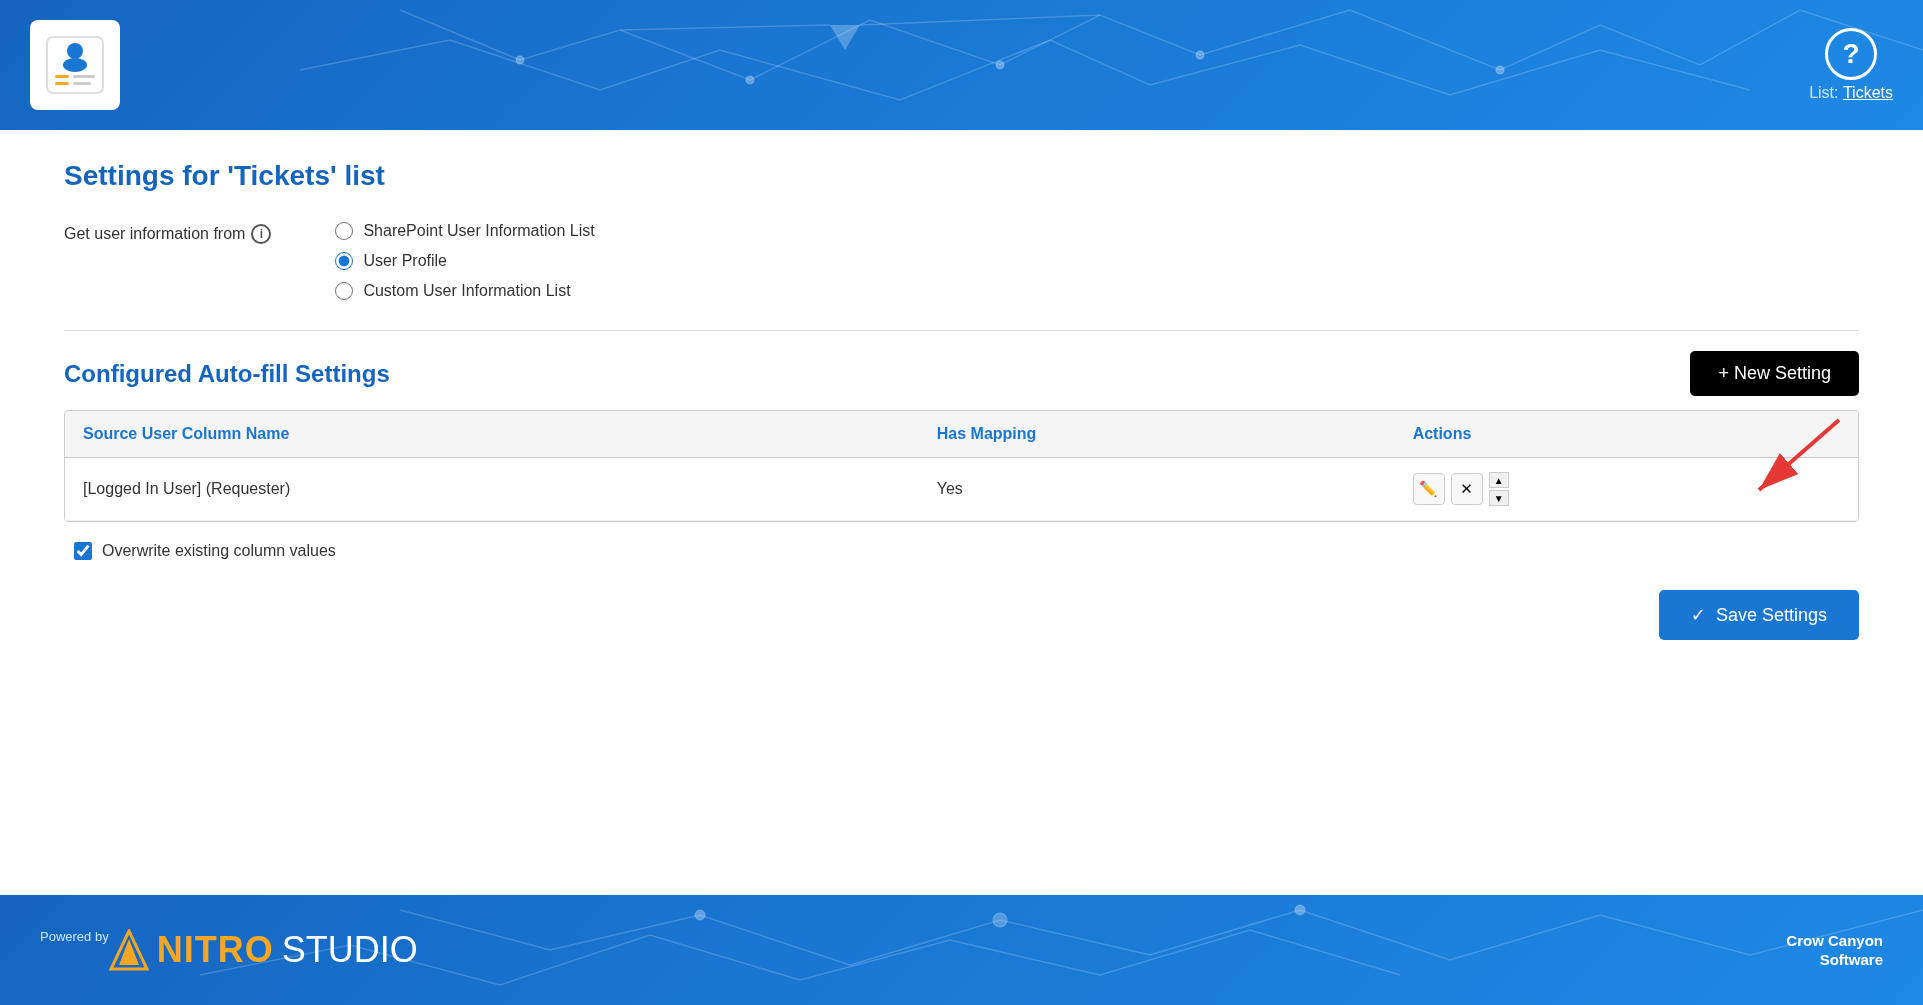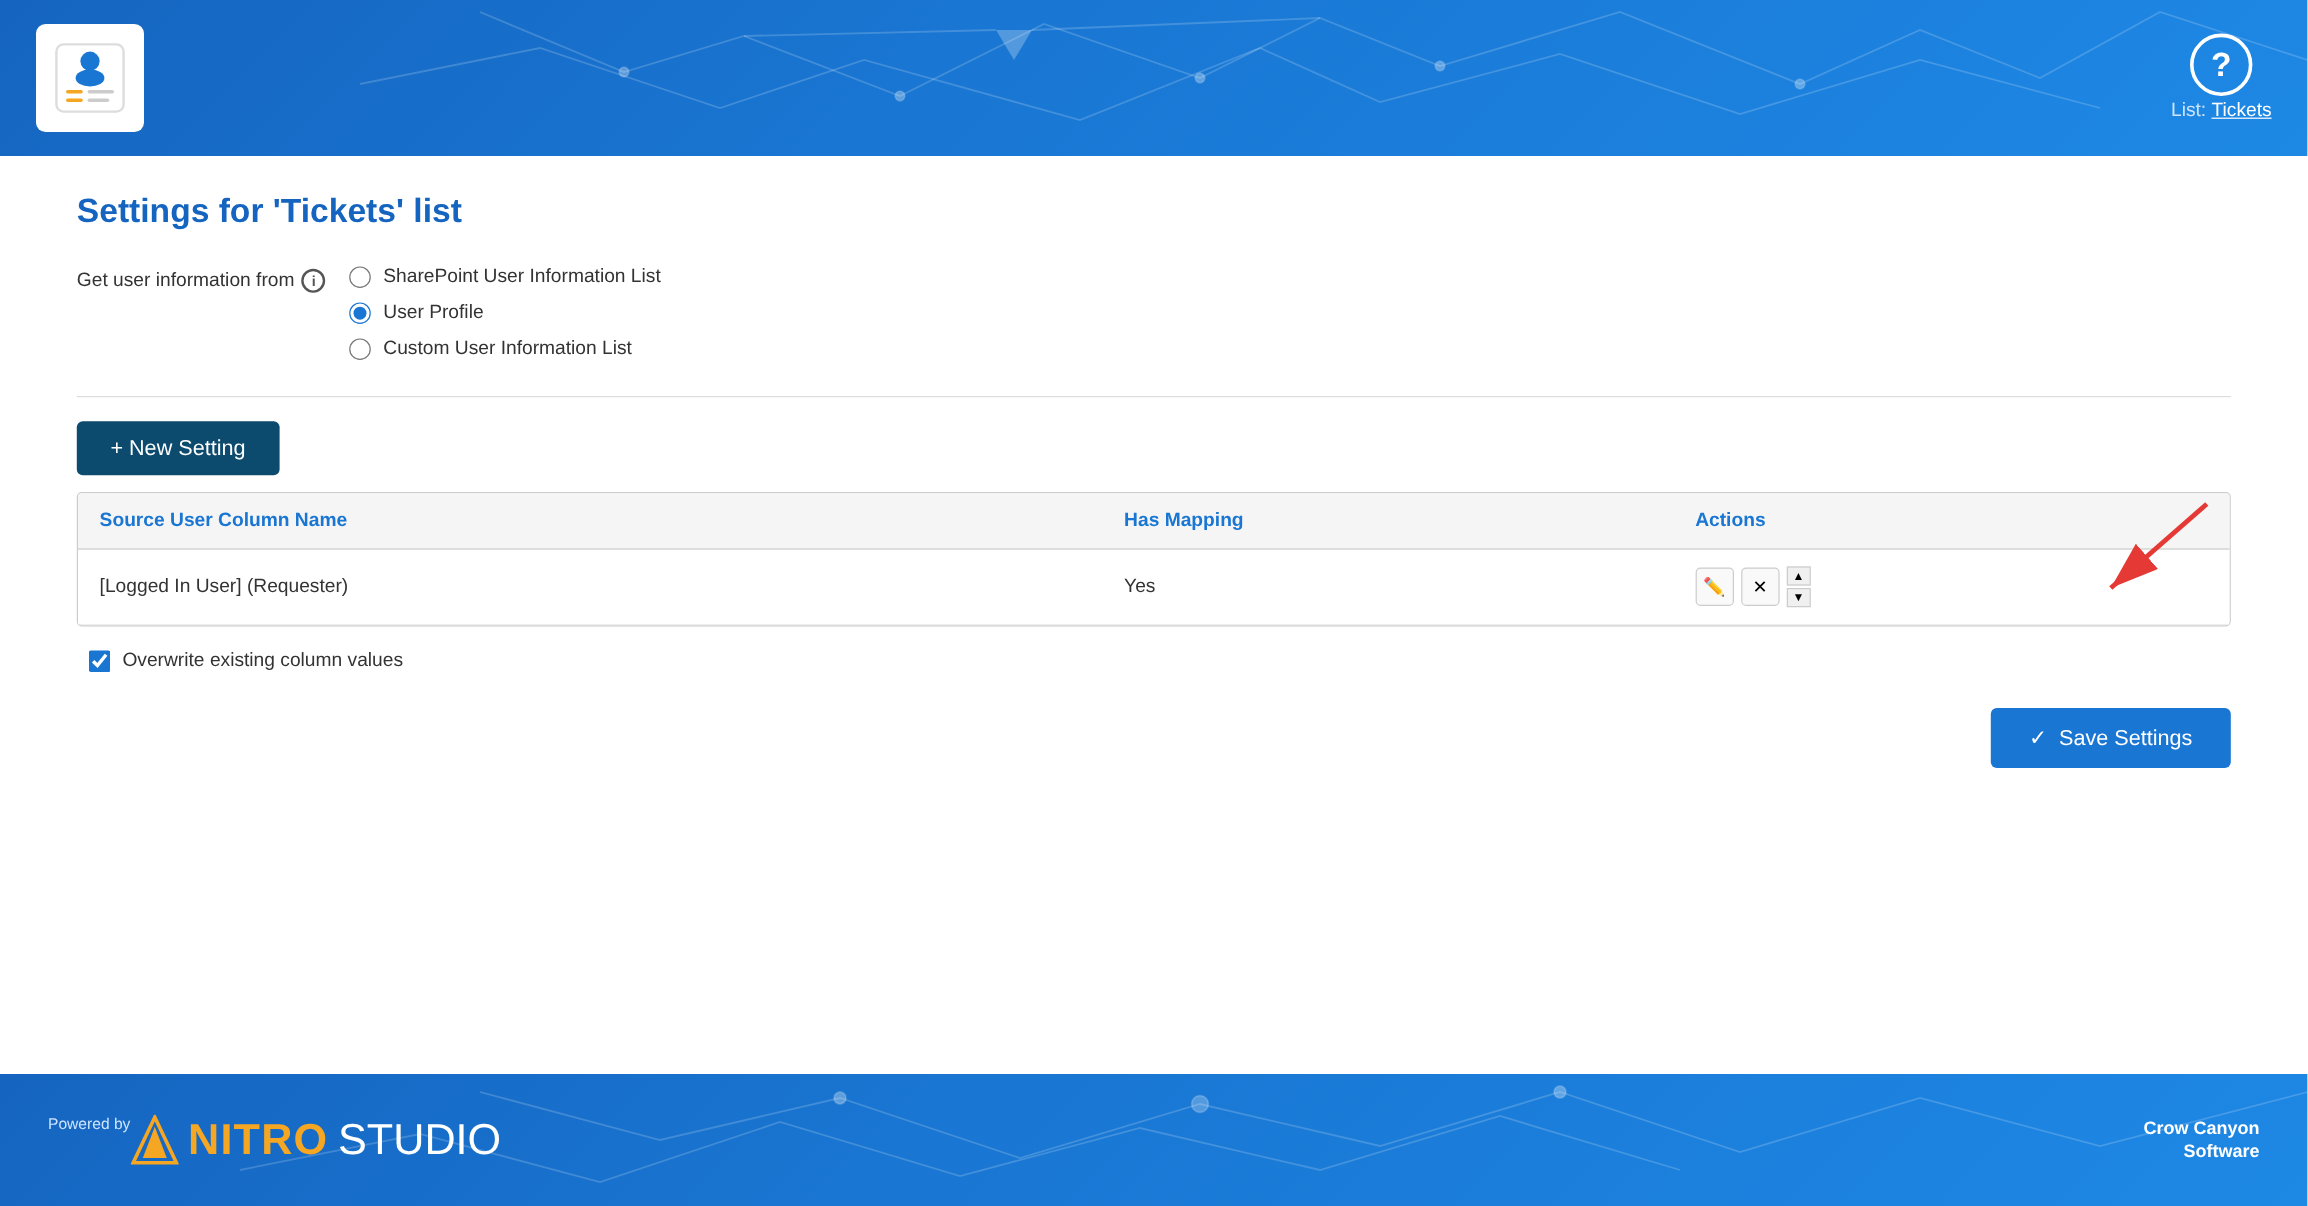--- a/index.html
+++ b/index.html
@@ -121,20 +121,21 @@
       flex-direction: column;
       gap: 12px;
     }
     .radio-item {
       display: flex;
       align-items: center;
       gap: 10px;
       font-size: 16px;
       color: #333;
       cursor: pointer;
+      margin-left: 44px;
     }
     .radio-item input[type="radio"] {
       width: 18px;
       height: 18px;
       accent-color: #1976d2;
       cursor: pointer;
     }
 
     
     .divider {
@@ -149,21 +150,21 @@
       align-items: center;
       justify-content: space-between;
       margin-bottom: 14px;
     }
     .settings-title {
       color: #1565c0;
       font-size: 24px;
       font-weight: 600;
     }
     .btn-new-setting {
-      background: #0c4a6e;
+      background: #000000;
       color: #fff;
       border: none;
       border-radius: 5px;
       padding: 12px 28px;
       font-size: 18px;
       cursor: pointer;
       display: flex;
       align-items: center;
       gap: 8px;
       font-weight: 500;
@@ -393,20 +394,21 @@
       <label class="radio-item">
         <input type="radio" name="userinfo" style="">
         <span>Custom User Information List</span>
       </label>
     </div>
   </div>
 
   <hr class="divider">
 
   <div class="settings-header">
+    <h3 class="settings-title">Configured Auto-fill Settings</h3>
     <button class="btn-new-setting">+ New Setting</button>
   </div>
 
   <div class="table-area">
     <div class="table-wrapper">
       <table>
         <thead>
           <tr>
             <th>Source User Column Name</th>
             <th>Has Mapping</th>

